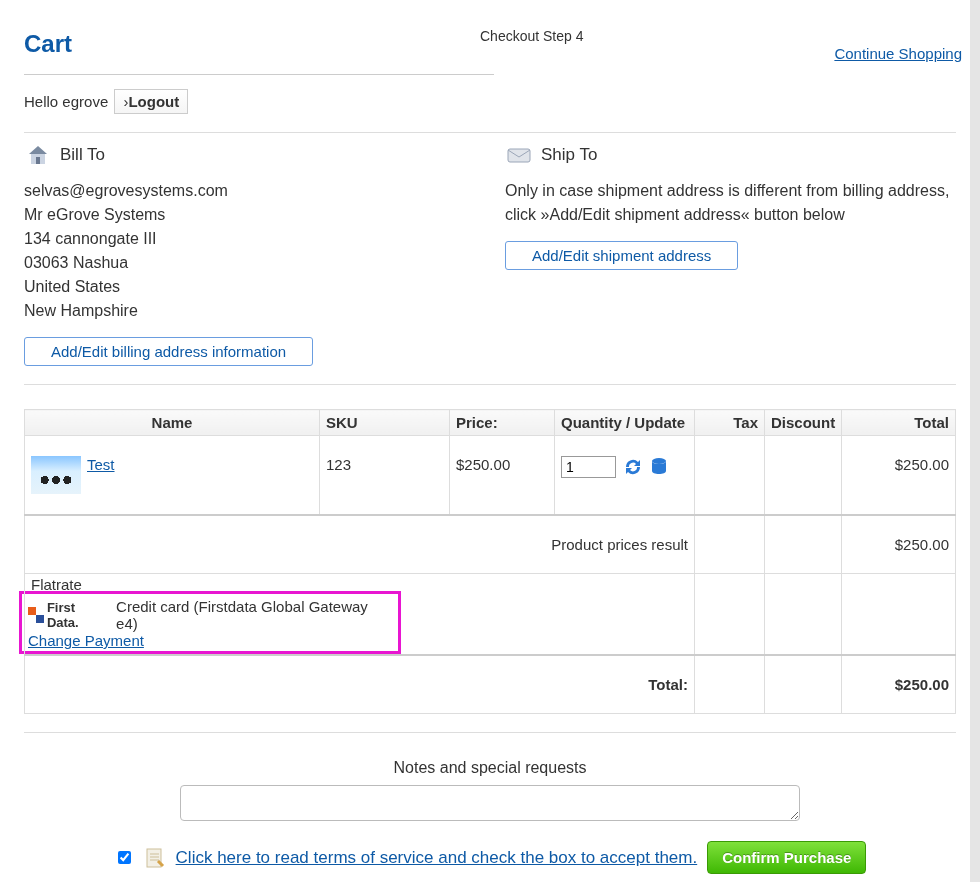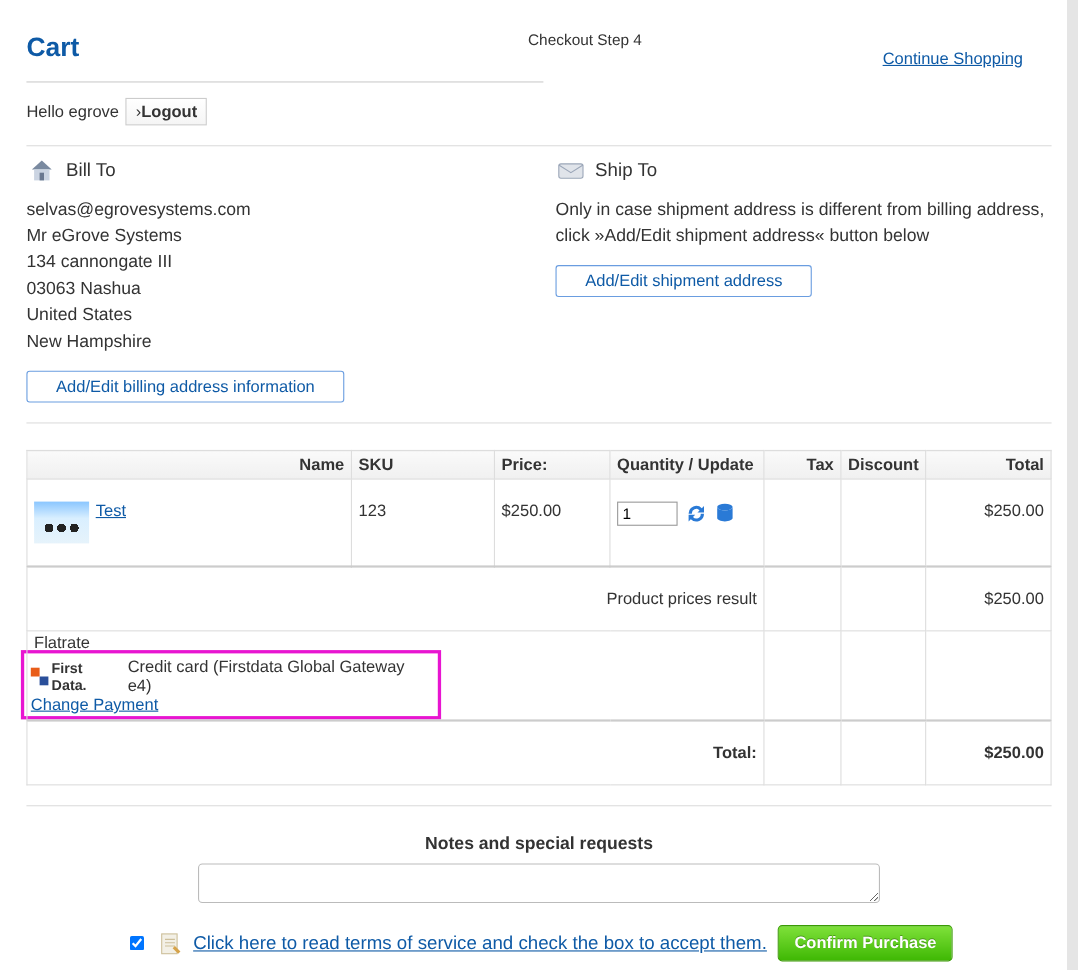--- a/index.html
+++ b/index.html
@@ -46,21 +46,21 @@
   }
   .checkout-step {
     position: absolute;
     left: 480px;
     top: 28px;
     font-size: 14px;
     color: #333;
   }
   .continue-link {
     position: absolute;
-    right: 50px;
+    right: 18px;
     top: 45px;
     color: #0e5aa6;
     text-decoration: underline;
     font-size: 15px;
     text-align: center;
   }
   .hello-row {
     font-size: 15px;
     margin-bottom: 18px;
   }
@@ -116,21 +116,21 @@
     border: 1px solid #ddd;
     padding: 4px 6px;
     font-weight: bold;
     color: #333;
   }
   .order-table td {
     border: 1px solid #ddd;
     padding: 20px 6px;
     vertical-align: top;
   }
-  .th-name { text-align:right; width:295px; }
+  .th-name { text-align:center; width:295px; }
   .th-sku { text-align:left; width:130px; }
   .th-price { text-align:left; width:105px; }
   .th-qty { text-align:left; width:140px; }
   .th-tax { text-align:right; width:70px; color:#888; font-weight:normal; }
   .th-disc { text-align:center; width:75px; color:#888; font-weight:normal; }
   .th-total { text-align:right; }
   .prod-cell { display:flex; align-items:flex-start; gap:6px; }
   .thumb {
     width: 50px; height: 38px;
     background: linear-gradient(180deg,#8ac6ff 0%,#d9efff 40%,#e6f3fb 100%);
@@ -166,21 +166,21 @@
     font-size: 13px; font-weight:bold; color:#333;
   }
   .fd-mark {
     display:inline-block; width:16px; height:16px;
     background:
       linear-gradient(#e85d1a,#e85d1a) 0 0/8px 8px no-repeat,
       linear-gradient(#2a4f9a,#2a4f9a) 8px 8px/8px 8px no-repeat;
   }
   .change-pay { color:#0e5aa6; text-decoration: underline; font-size:15px; }
   .total-row td { font-weight: bold; }
-  .notes-label { text-align:center; margin: 26px 0 8px 0; font-size:16px;font-weight:bold; }
+  .notes-label { text-align:center; margin: 26px 0 8px 0; font-size:16px; }
   .notes-area {
     display:block;
     width: 620px;
     height: 36px;
     margin: 0 auto;
     border: 1px solid #bbb;
     border-radius: 4px;
     resize: both;
     font-family: inherit;
     font-size: 14px;

